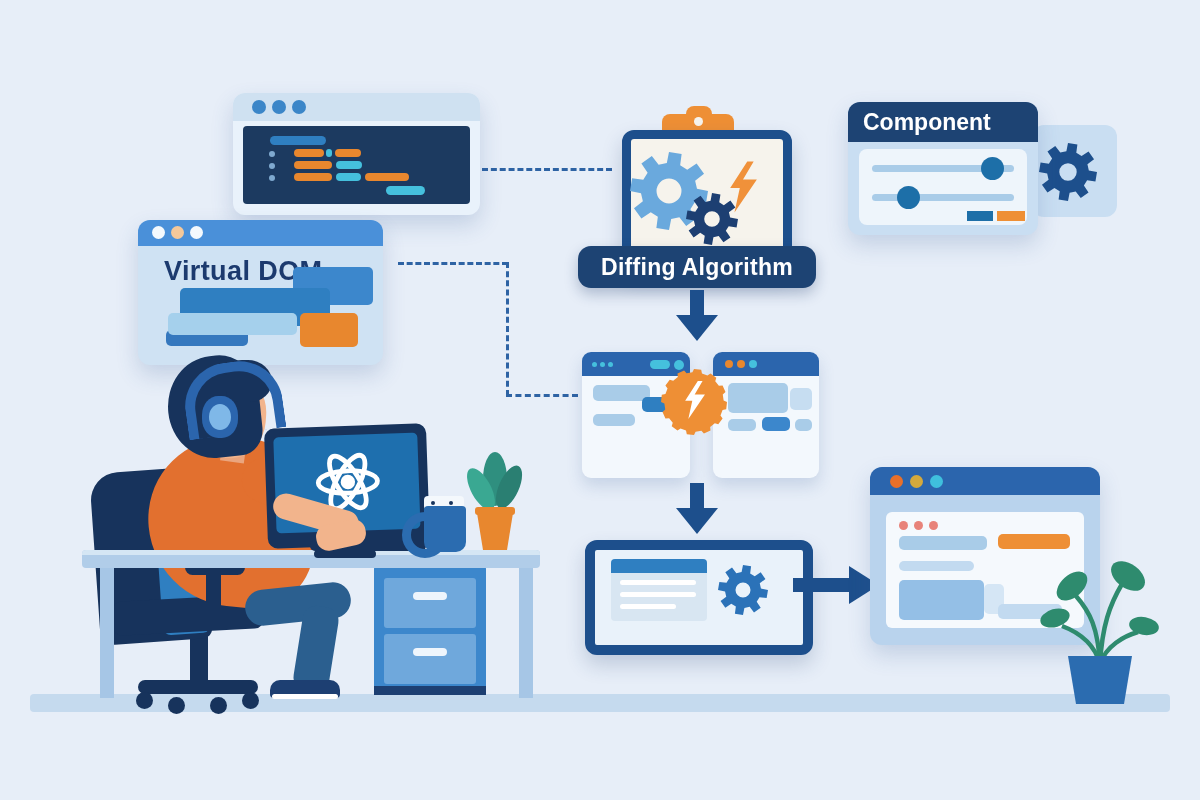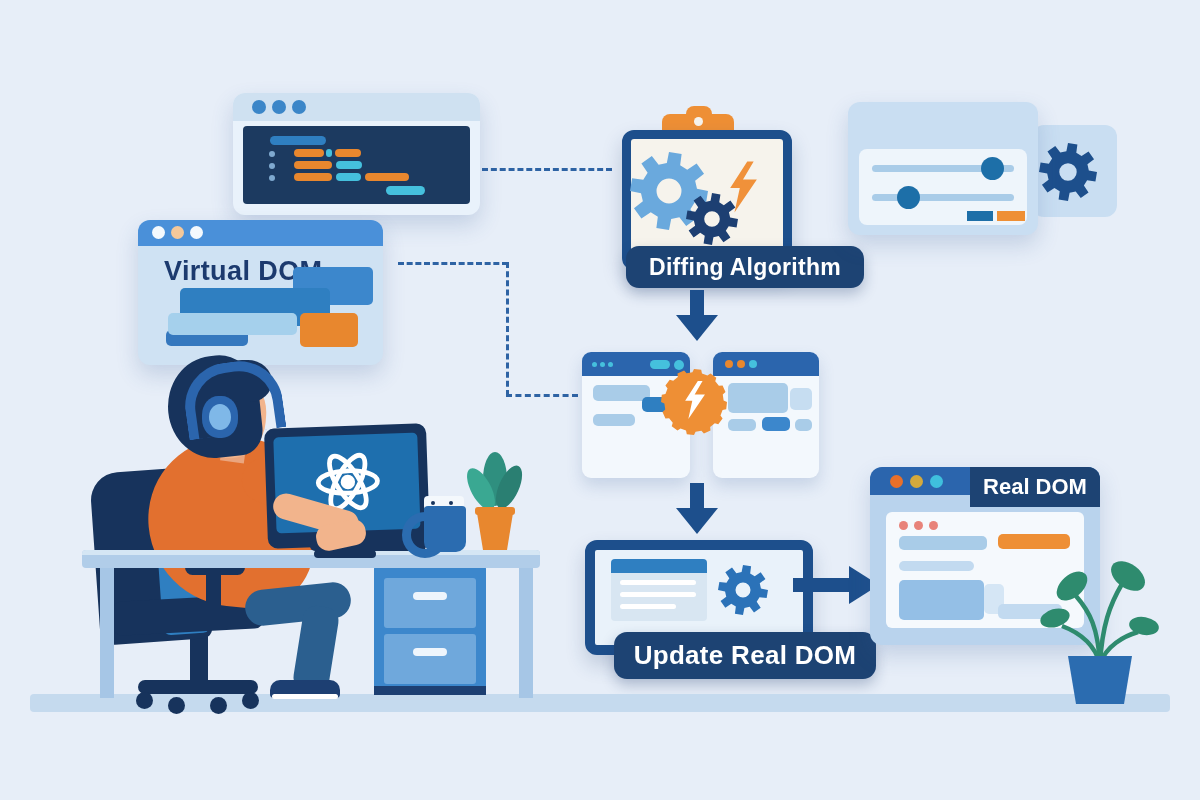--- a/index.html
+++ b/index.html
@@ -4,21 +4,21 @@
 <style>
   html,body{margin:0;padding:0;background:#e7eef8;}
   .stage{position:relative;width:1200px;height:800px;background:#e7eef8;overflow:hidden;
          font-family:"Liberation Sans",sans-serif;}
   .a{position:absolute;}
   .win{border-radius:12px;box-shadow:0 10px 22px rgba(50,90,150,.20);}
   .dot{border-radius:50%;}
   .bar{border-radius:5px;}
   .label-box{background:#1d4373;color:#fff;font-weight:700;display:flex;align-items:center;
              justify-content:center;border-radius:13px;letter-spacing:.3px;
-             box-shadow:0 6px 14px rgba(20,50,100,.28);margin-left:48px;}
+             box-shadow:0 6px 14px rgba(20,50,100,.28);}
   .dash-h{border-top:3px dashed #2e63a4;}
   .dash-v{border-left:3px dashed #2e63a4;}
 </style>
 </head>
 <body>
 
 <div class="stage">
 
   <div class="a dash-h" style="left:482px;top:168px;width:130px;height:0"></div>
   <div class="a dash-h" style="left:398px;top:262px;width:110px;height:0"></div>
@@ -77,20 +77,23 @@
   </svg>
   <div class="a label-box" style="left:578px;top:246px;width:238px;height:42px;font-size:23px">
     <span>Diffing Algorithm</span>
   </div>
 
   <div class="a" style="left:1032px;top:125px;width:85px;height:92px;background:#c9def2;border-radius:12px"></div>
   <svg class="a" style="left:1039px;top:143px" width="58" height="58" viewBox="0 0 100 100">
     <path fill="#1d4f8c" d="M50.0,0.0 L 66.2,2.7 L 64.3,17.0 L 73.4,22.6 L 85.4,14.6 L 94.9,28.0 L 83.5,36.7 L 85.9,47.2 L 100.0,50.0 L 97.3,66.2 L 83.0,64.3 L 77.4,73.4 L 85.4,85.4 L 72.0,94.9 L 63.3,83.5 L 52.8,85.9 L 50.0,100.0 L 33.8,97.3 L 35.7,83.0 L 26.6,77.4 L 14.6,85.4 L 5.1,72.0 L 16.5,63.3 L 14.1,52.8 L 0.0,50.0 L 2.7,33.8 L 17.0,35.7 L 22.6,26.6 L 14.6,14.6 L 28.0,5.1 L 36.7,16.5 L 47.2,14.1 Z M65,50 A15,15 0 1 0 35,50 A15,15 0 1 0 65,50 Z" fill-rule="evenodd"></path>
   </svg>
   <div class="a win" style="left:848px;top:102px;width:190px;height:133px;background:#c9def2">
+    <div class="a" style="left:0;top:0;width:190px;height:40px;background:#1d4373;border-radius:12px 12px 0 0;display:flex;align-items:center">
+      <span style="color:#fff;font-weight:700;font-size:23px;padding-left:15px">Component</span>
+    </div>
     <div class="a" style="left:11px;top:47px;width:168px;height:76px;background:#eef5fb;border-radius:8px">
       <div class="a bar" style="left:13px;top:16px;width:142px;height:7px;background:#a9cce8"></div>
       <div class="a dot" style="left:122px;top:8px;width:23px;height:23px;background:#1d6fa8"></div>
       <div class="a bar" style="left:13px;top:45px;width:142px;height:7px;background:#a9cce8"></div>
       <div class="a dot" style="left:38px;top:37px;width:23px;height:23px;background:#1d6fa8"></div>
       <div class="a" style="left:108px;top:62px;width:26px;height:10px;background:#1d6fa8"></div>
       <div class="a" style="left:138px;top:62px;width:28px;height:10px;background:#ee8f35"></div>
     </div>
   </div>
 
@@ -139,37 +142,31 @@
     <div class="a" style="left:16px;top:9px;width:96px;height:62px;background:#d8e6f2;border-radius:4px">
       <div class="a" style="left:0;top:0;width:96px;height:14px;background:#2f7fc1;border-radius:4px 4px 0 0"></div>
       <div class="a bar" style="left:9px;top:21px;width:76px;height:5px;background:#ffffff"></div>
       <div class="a bar" style="left:9px;top:33px;width:76px;height:5px;background:#ffffff"></div>
       <div class="a bar" style="left:9px;top:45px;width:56px;height:5px;background:#ffffff"></div>
     </div>
   </div>
   <svg class="a" style="left:718px;top:565px" width="50" height="50" viewBox="0 0 100 100">
     <path fill="#2b72b8" d="M50.0,0.0 L 66.2,2.7 L 64.3,17.0 L 73.4,22.6 L 85.4,14.6 L 94.9,28.0 L 83.5,36.7 L 85.9,47.2 L 100.0,50.0 L 97.3,66.2 L 83.0,64.3 L 77.4,73.4 L 85.4,85.4 L 72.0,94.9 L 63.3,83.5 L 52.8,85.9 L 50.0,100.0 L 33.8,97.3 L 35.7,83.0 L 26.6,77.4 L 14.6,85.4 L 5.1,72.0 L 16.5,63.3 L 14.1,52.8 L 0.0,50.0 L 2.7,33.8 L 17.0,35.7 L 22.6,26.6 L 14.6,14.6 L 28.0,5.1 L 36.7,16.5 L 47.2,14.1 Z M65,50 A15,15 0 1 0 35,50 A15,15 0 1 0 65,50 Z" fill-rule="evenodd"></path>
   </svg>
-  <div class="a label-box" style="left:566px;top:632px;width:262px;height:47px;font-size:26px">
-    <span>Update Real DOM</span>
-  </div>
 
   <svg class="a" style="left:793px;top:564px" width="88" height="42" viewBox="0 0 88 42">
     <rect x="0" y="14" width="58" height="14" fill="#1d4f8c"></rect>
     <polygon points="56,2 56,40 86,21" fill="#1d4f8c"></polygon>
   </svg>
 
   <div class="a win" style="left:870px;top:467px;width:230px;height:178px;background:#b9d3ed">
     <div class="a" style="left:0;top:0;width:230px;height:28px;background:#2b65ad;border-radius:12px 12px 0 0">
       <div class="a dot" style="left:20px;top:8px;width:13px;height:13px;background:#e8702a"></div>
       <div class="a dot" style="left:40px;top:8px;width:13px;height:13px;background:#d4a93c"></div>
       <div class="a dot" style="left:60px;top:8px;width:13px;height:13px;background:#3fc0dd"></div>
-    </div>
-    <div class="a" style="left:100px;top:0;width:130px;height:40px;background:#1d4373;border-radius:0 12px 0 0;display:flex;align-items:center;justify-content:center">
-      <span style="color:#fff;font-weight:700;font-size:22px">Real DOM</span>
     </div>
     <div class="a" style="left:16px;top:45px;width:198px;height:116px;background:#f5f9fd;border-radius:6px">
       <div class="a dot" style="left:13px;top:9px;width:9px;height:9px;background:#e8837a"></div>
       <div class="a dot" style="left:28px;top:9px;width:9px;height:9px;background:#e8837a"></div>
       <div class="a dot" style="left:43px;top:9px;width:9px;height:9px;background:#e8837a"></div>
       <div class="a bar" style="left:13px;top:24px;width:88px;height:14px;background:#a9cce8"></div>
       <div class="a bar" style="left:112px;top:22px;width:72px;height:15px;background:#ee8f35"></div>
       <div class="a bar" style="left:13px;top:49px;width:75px;height:10px;background:#c2daf0"></div>
       <div class="a bar" style="left:13px;top:68px;width:85px;height:40px;background:#94bfe6"></div>
       <div class="a bar" style="left:98px;top:72px;width:20px;height:30px;background:#d5e6f5"></div>

